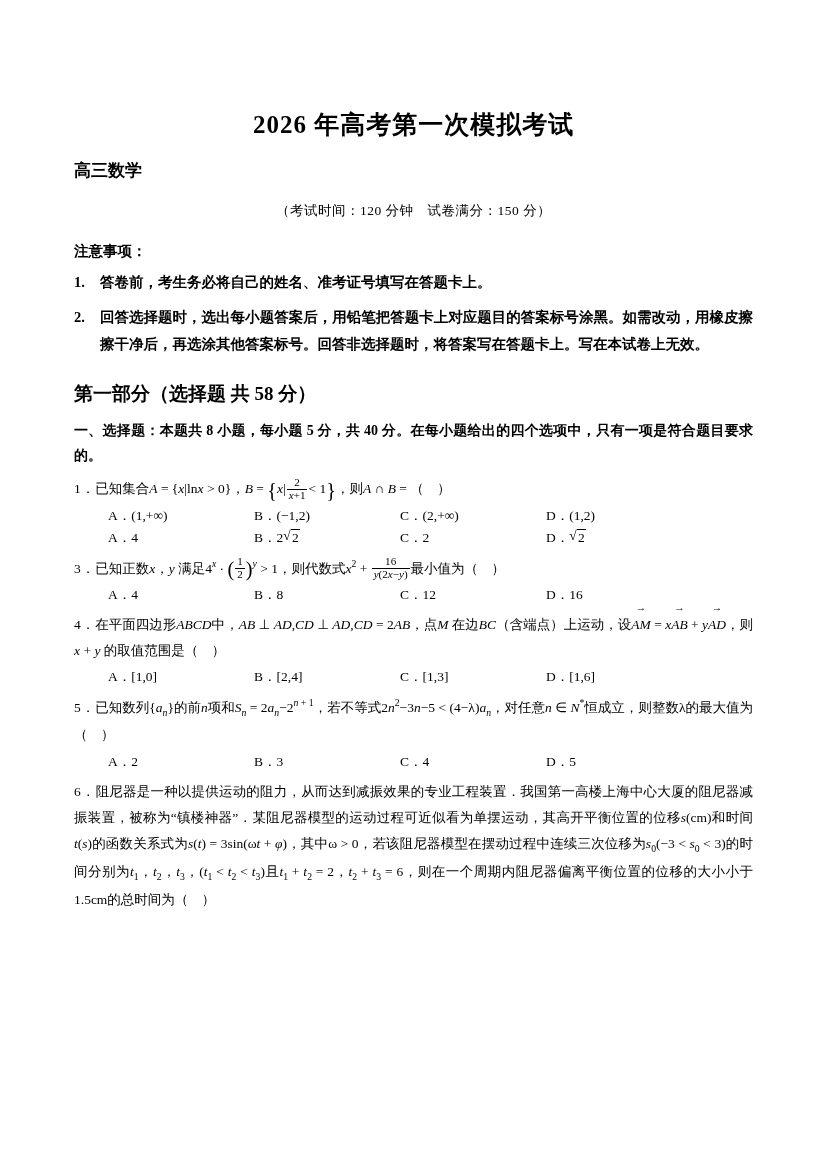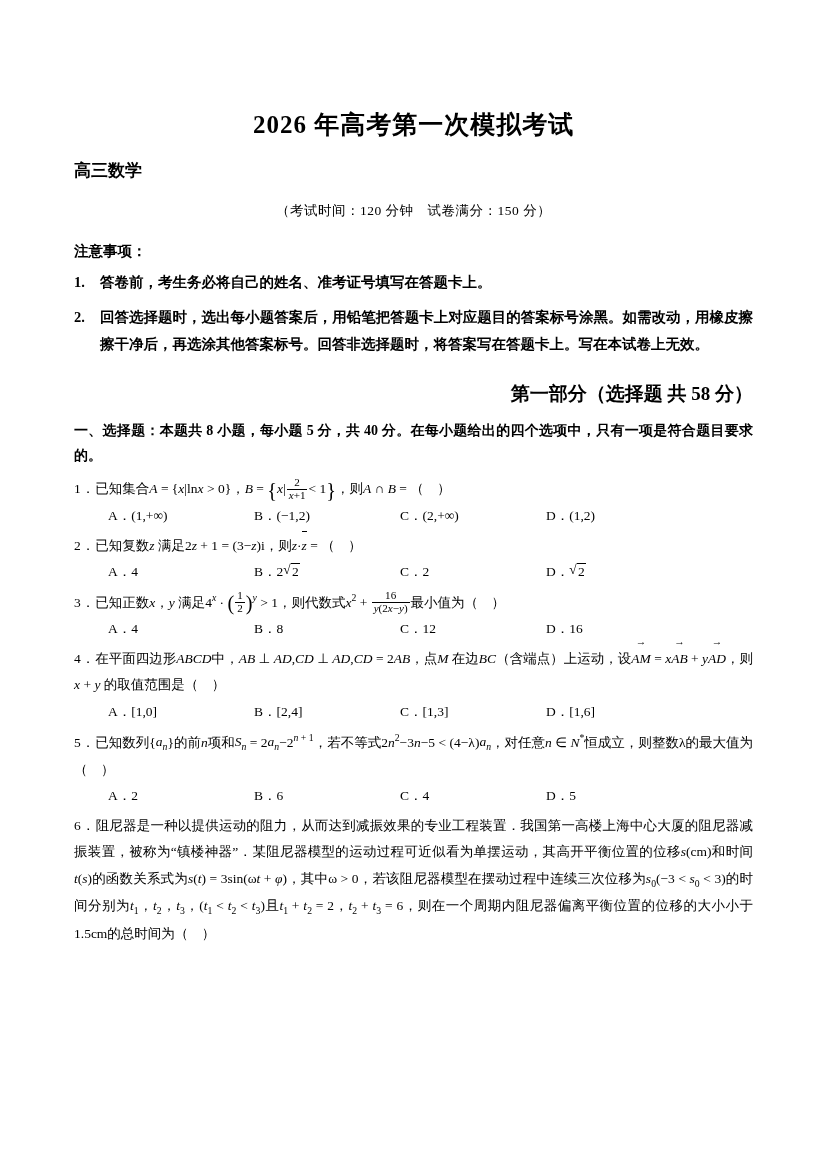--- a/index.html
+++ b/index.html
@@ -53,21 +53,21 @@
     text-indent: 0;
     padding-left: 26px;
     text-align: justify;
   }
   .notice-item .num {
     display: inline-block;
     width: 26px;
     margin-left: -26px;
   }
   .part-title {
-    text-align: right;
+    text-align: left;
     font-size: 19px;
     font-weight: bold;
     margin: 24px 0 0 0;
   }
   .section-intro {
     font-size: 14px;
     font-weight: bold;
     line-height: 1.75;
     margin-top: 12px;
     text-align: justify;
@@ -179,23 +179,20 @@
   <div class="q">
     <span class="qnum">1．</span>已知集合<i>A</i> = {<i>x</i>|ln<i>x</i> &gt; 0}，<i>B</i> = <span class="big">{</span><i>x</i>|<span class="frac"><span class="num">2</span><span class="den"><i>x</i>+1</span></span>&lt; 1<span class="big">}</span>，则<i>A</i> ∩ <i>B</i> = （　）
   </div>
   <div class="opts">
     <span class="opt">A．(1,+∞)</span>
     <span class="opt">B．(−1,2)</span>
     <span class="opt">C．(2,+∞)</span>
     <span class="opt">D．(1,2)</span>
   </div>
 
-  <div class="q">
-    <span class="qnum">2．</span>已知复数<i>z</i> 满足2<i>z</i> + 1 = (3−<i>z</i>)i，则<i>z</i>·<span class="ovl"><span>z</span></span> = （　）
-  </div>
   <div class="opts">
     <span class="opt">A．4</span>
     <span class="opt">B．2<span class="sqrt"><span>2</span></span></span>
     <span class="opt">C．2</span>
     <span class="opt">D．<span class="sqrt"><span>2</span></span></span>
   </div>
 
   <div class="q">
     <span class="qnum">3．</span>已知正数<i>x</i>，<i>y</i> 满足4<sup><i>x</i></sup> · <span class="big">(</span><span class="frac"><span class="num">1</span><span class="den">2</span></span><span class="big">)</span><sup><i>y</i></sup> &gt; 1，则代数式<i>x</i><sup>2</sup> + <span class="frac"><span class="num">16</span><span class="den"><i>y</i>(2<i>x</i>−<i>y</i>)</span></span>最小值为（　）
   </div>
@@ -214,21 +211,21 @@
     <span class="opt">B．[2,4]</span>
     <span class="opt">C．[1,3]</span>
     <span class="opt">D．[1,6]</span>
   </div>
 
   <div class="q">
     <span class="qnum">5．</span>已知数列{<i>a<sub>n</sub></i>}的前<i>n</i>项和<i>S<sub>n</sub></i> = 2<i>a<sub>n</sub></i>−2<sup><i>n</i> + 1</sup>，若不等式2<i>n</i><sup>2</sup>−3<i>n</i>−5 &lt; (4−λ)<i>a<sub>n</sub></i>，对任意<i>n</i> ∈ <i>N</i><sup>*</sup>恒成立，则整数λ的最大值为（　）
   </div>
   <div class="opts">
     <span class="opt">A．2</span>
-    <span class="opt">B．6</span>
+    <span class="opt">B．3</span>
     <span class="opt">C．4</span>
     <span class="opt">D．5</span>
   </div>
 
   <div class="q">
     <span class="qnum">6．</span><span>阻尼器是一种以提供运动的阻力，从而达到减振效果的专业工程装置．我国第一高楼上海中心大厦的阻尼器减振装置，被称为“镇楼神器”．某阻尼器模型的运动过程可近似看为单摆运动，其高开平衡位置的位移<i>s</i>(cm)和时间<i>t</i>(<i>s</i>)的函数关系式为<i>s</i>(<i>t</i>) = 3sin(ω<i>t</i> + <i>φ</i>)，其中ω &gt; 0，若该阻尼器模型在摆动过程中连续三次位移为<i>s</i><sub>0</sub>(−3 &lt; <i>s</i><sub>0</sub> &lt; 3)的时间分别为<i>t</i><sub>1</sub>，<i>t</i><sub>2</sub>，<i>t</i><sub>3</sub>，(<i>t</i><sub>1</sub> &lt; <i>t</i><sub>2</sub> &lt; <i>t</i><sub>3</sub>)且<i>t</i><sub>1</sub> + <i>t</i><sub>2</sub> = 2，<i>t</i><sub>2</sub> + <i>t</i><sub>3</sub> = 6，则在一个周期内阻尼器偏离平衡位置的位移的大小小于1.5cm的总时间为（　）</span>
   </div>
 
 </div>
 

